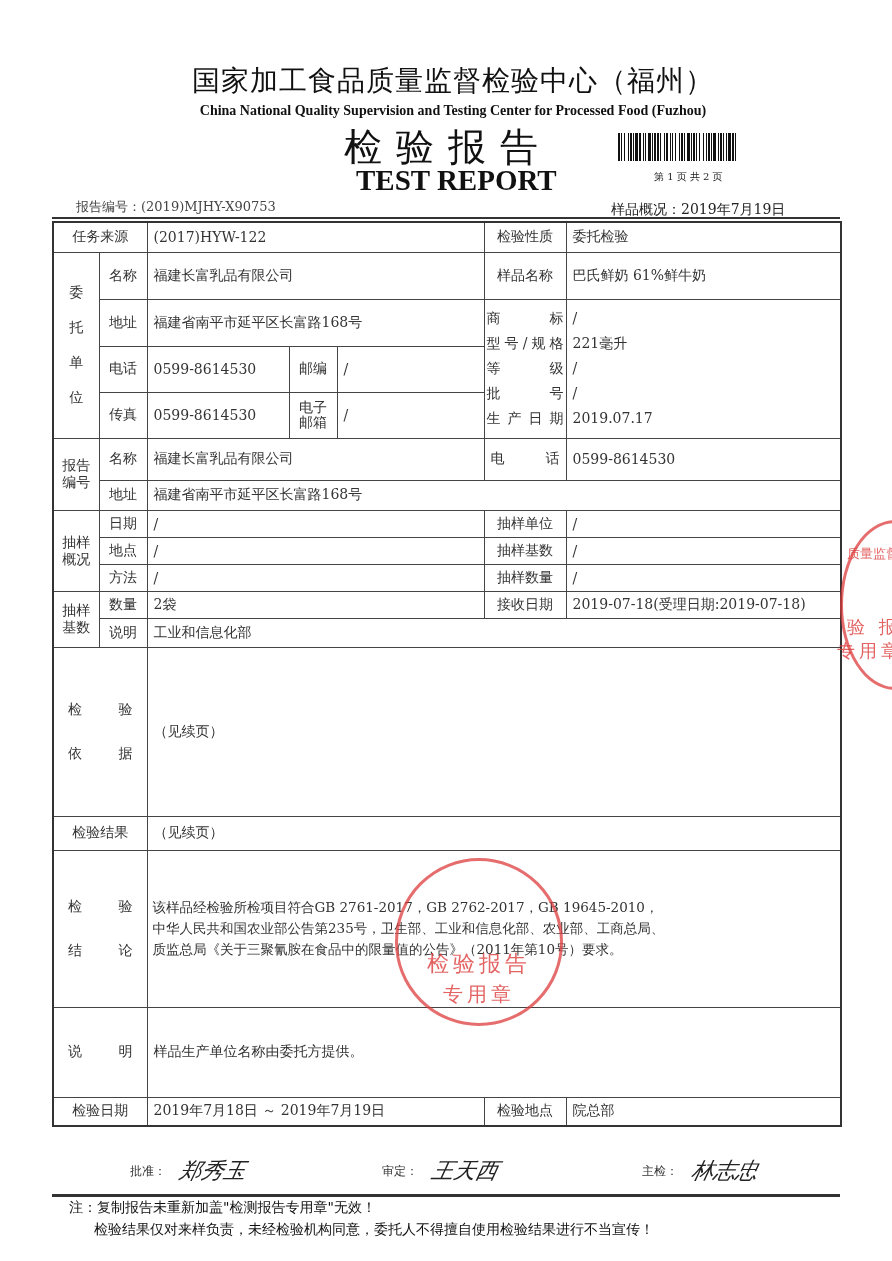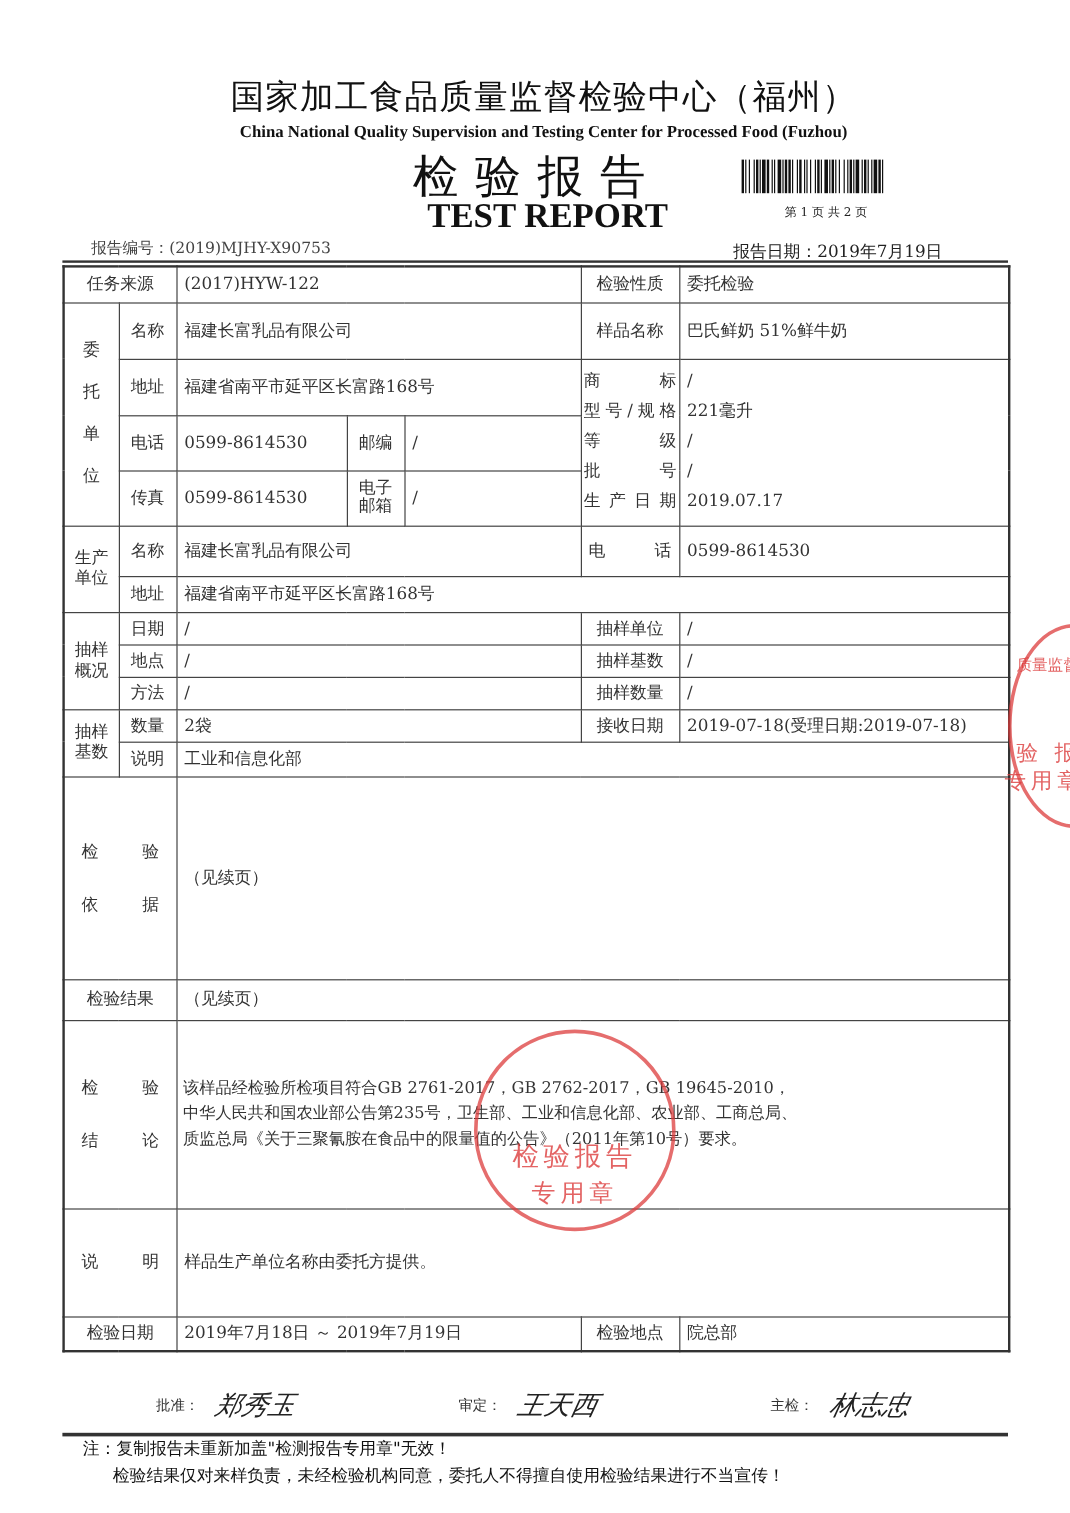--- a/index.html
+++ b/index.html
@@ -142,21 +142,21 @@
     <span style="width: 1px; background: transparent;"></span>
     <span style="width: 3px; background: rgb(17, 17, 17);"></span>
     <span style="width: 1px; background: transparent;"></span>
     <span style="width: 2px; background: rgb(17, 17, 17);"></span>
     <span style="width: 1px; background: transparent;"></span>
     <span style="width: 1px; background: rgb(17, 17, 17);"></span>
     <span style="width: 4px; background: transparent;"></span>
   </div>
 <div class="abs page-info">第 1 页  共 2 页</div>
 <div class="abs report-no">报告编号：(2019)MJHY-X90753</div>
-<div class="abs report-date">报告日期：2019年7月19日</div>
+<div class="abs report-date">样品概况：2019年7月19日</div>
 <div class="abs hrule" style="top:217px;"></div>
 
 <table class="report">
   <colgroup>
     <col style="width:46px">
       <col style="width:48px">
       <col style="width:142px">
     <col style="width:48px">
       <col style="width:147px">
       <col style="width:82px">
@@ -174,21 +174,21 @@
       <div class="vstack">
         <span>委</span>
         <span>托</span>
         <span>单</span>
         <span>位</span>
       </div>
     </td>
     <td class="lbl">名称</td>
     <td colspan="3">福建长富乳品有限公司</td>
     <td class="lbl">样品名称</td>
-    <td>巴氏鲜奶 51%鲜牛奶</td>
+    <td>巴氏鲜奶 61%鲜牛奶</td>
   </tr>
   <tr style="height:47px">
     <td class="lbl">地址</td>
     <td colspan="3">福建省南平市延平区长富路168号</td>
     <td rowspan="3" style="padding:4px 2px;">
       <div class="stack-labels">
         <div>商标</div>
         <div>型号/规格</div>
         <div>等级</div>
         <div>批号</div>
@@ -211,21 +211,21 @@
     <td class="lbl">邮编</td>
     <td>/</td>
   </tr>
   <tr style="height:46px">
     <td class="lbl">传真</td>
     <td>0599-8614530</td>
     <td class="lbl" style="line-height:1.1; padding:0 4px;">电子邮箱</td>
     <td>/</td>
   </tr>
   <tr style="height:42px">
-    <td class="vert" rowspan="2">生产单位</td>
+    <td class="vert" rowspan="2">报告编号</td>
     <td class="lbl">名称</td>
     <td colspan="3">福建长富乳品有限公司</td>
     <td class="lbl lbl-spread">电话</td>
     <td>0599-8614530</td>
   </tr>
   <tr style="height:30px">
     <td class="lbl">地址</td>
     <td colspan="5">福建省南平市延平区长富路168号</td>
   </tr>
   <tr style="height:27px">

